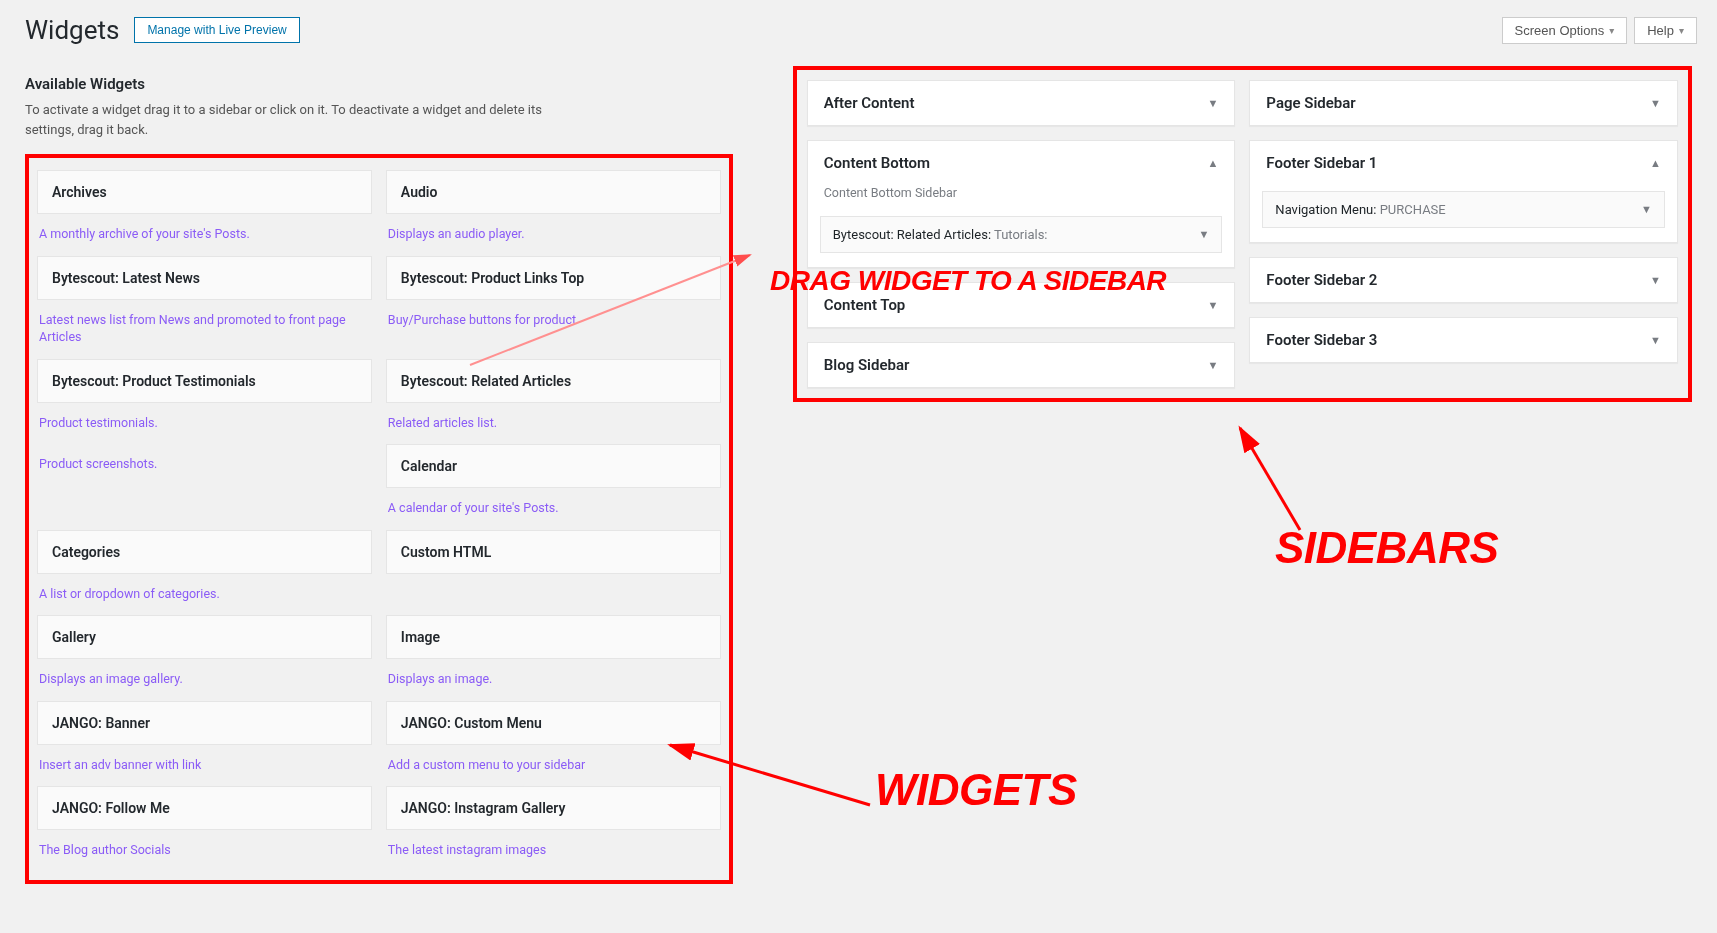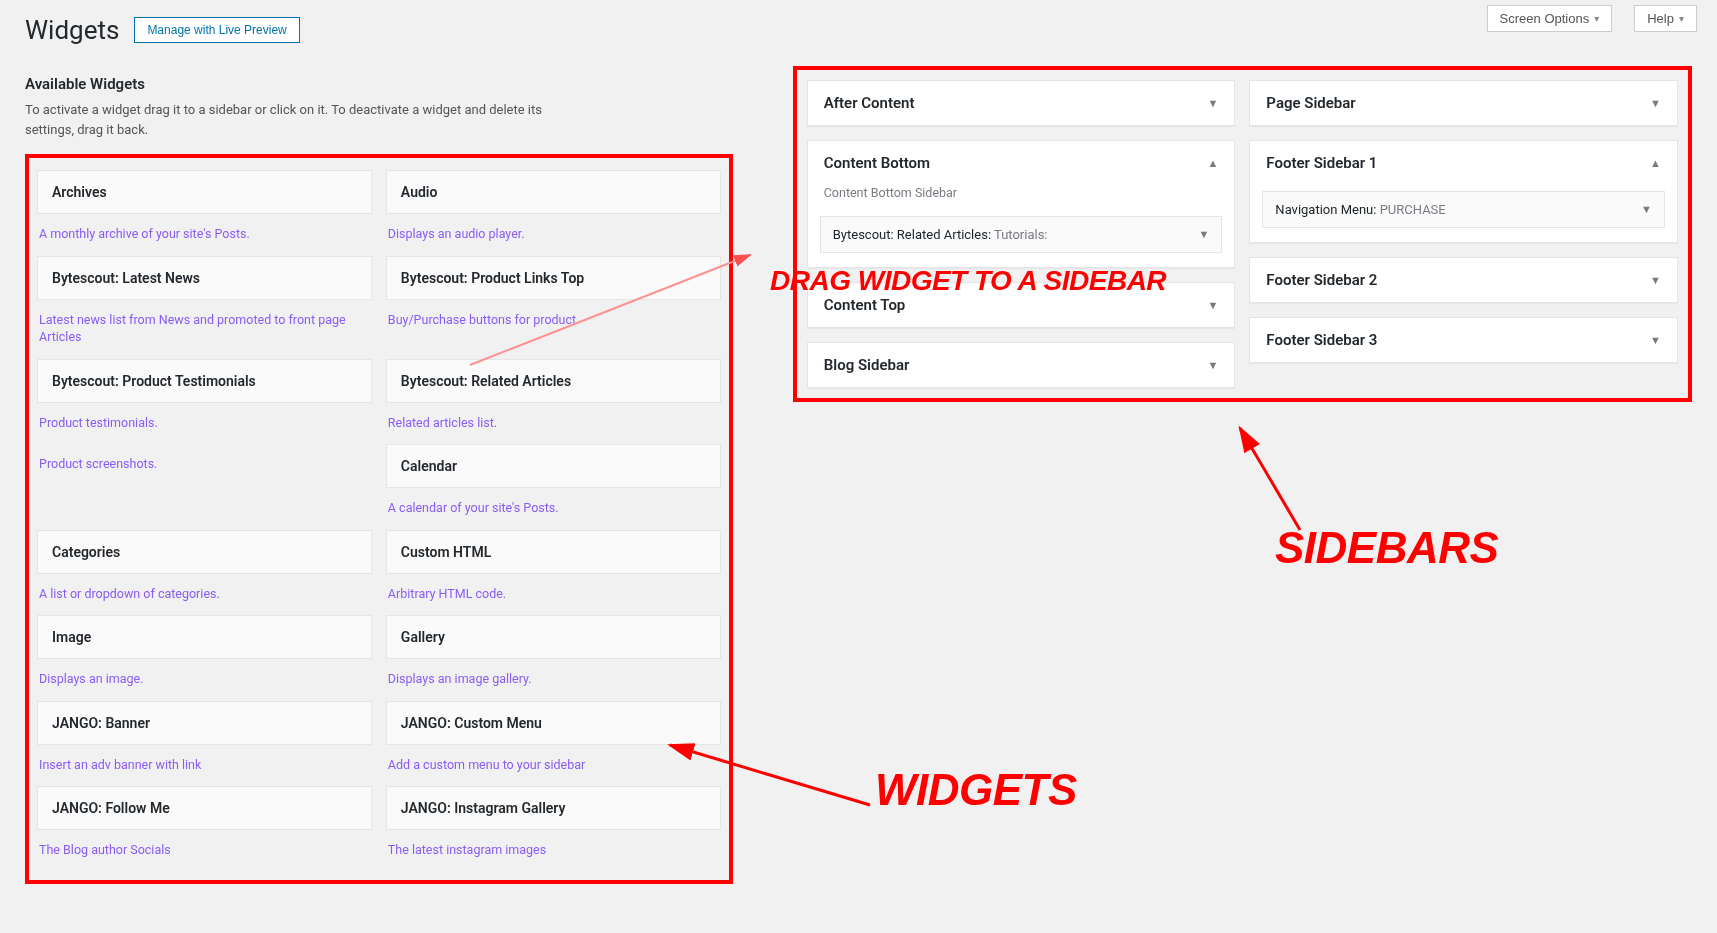--- a/index.html
+++ b/index.html
@@ -10,24 +10,24 @@
       font-size: 13px;
       padding: 0;
       width: 1717px;
       height: 933px;
       overflow: hidden;
       position: relative;
     }
     
     .top-buttons {
       position: absolute;
-      top: 5px;
+      top: 17px;
       right: 20px;
       display: flex;
-      gap: 22px;
+      gap: 7px;
     }
     .top-btn {
       background: #fff;
       border: 1px solid #ccc;
       padding: 5px 12px;
       font-size: 13px;
       color: #555;
       cursor: pointer;
       display: flex;
       align-items: center;
@@ -213,29 +213,28 @@
         <div class="widget-cell">
           <div class="widget-card">Calendar</div>
           <div class="widget-desc">A calendar of your site's Posts.</div>
         </div>
         <div class="widget-cell">
           <div class="widget-card">Categories</div>
           <div class="widget-desc">A list or dropdown of categories.</div>
         </div>
         <div class="widget-cell">
           <div class="widget-card">Custom HTML</div>
-          <div class="widget-desc">Arbitrary HTML code.</div>
+        </div>
+        <div class="widget-cell">
+          <div class="widget-card">Gallery</div>
+          <div class="widget-desc">Displays an image gallery.</div>
         </div>
         <div class="widget-cell">
           <div class="widget-card">Image</div>
           <div class="widget-desc">Displays an image.</div>
-        </div>
-        <div class="widget-cell">
-          <div class="widget-card">Gallery</div>
-          <div class="widget-desc">Displays an image gallery.</div>
         </div>
         <div class="widget-cell">
           <div class="widget-card">JANGO: Banner</div>
           <div class="widget-desc">Insert an adv banner with link</div>
         </div>
         <div class="widget-cell">
           <div class="widget-card">JANGO: Custom Menu</div>
           <div class="widget-desc">Add a custom menu to your sidebar</div>
         </div>
         <div class="widget-cell">

